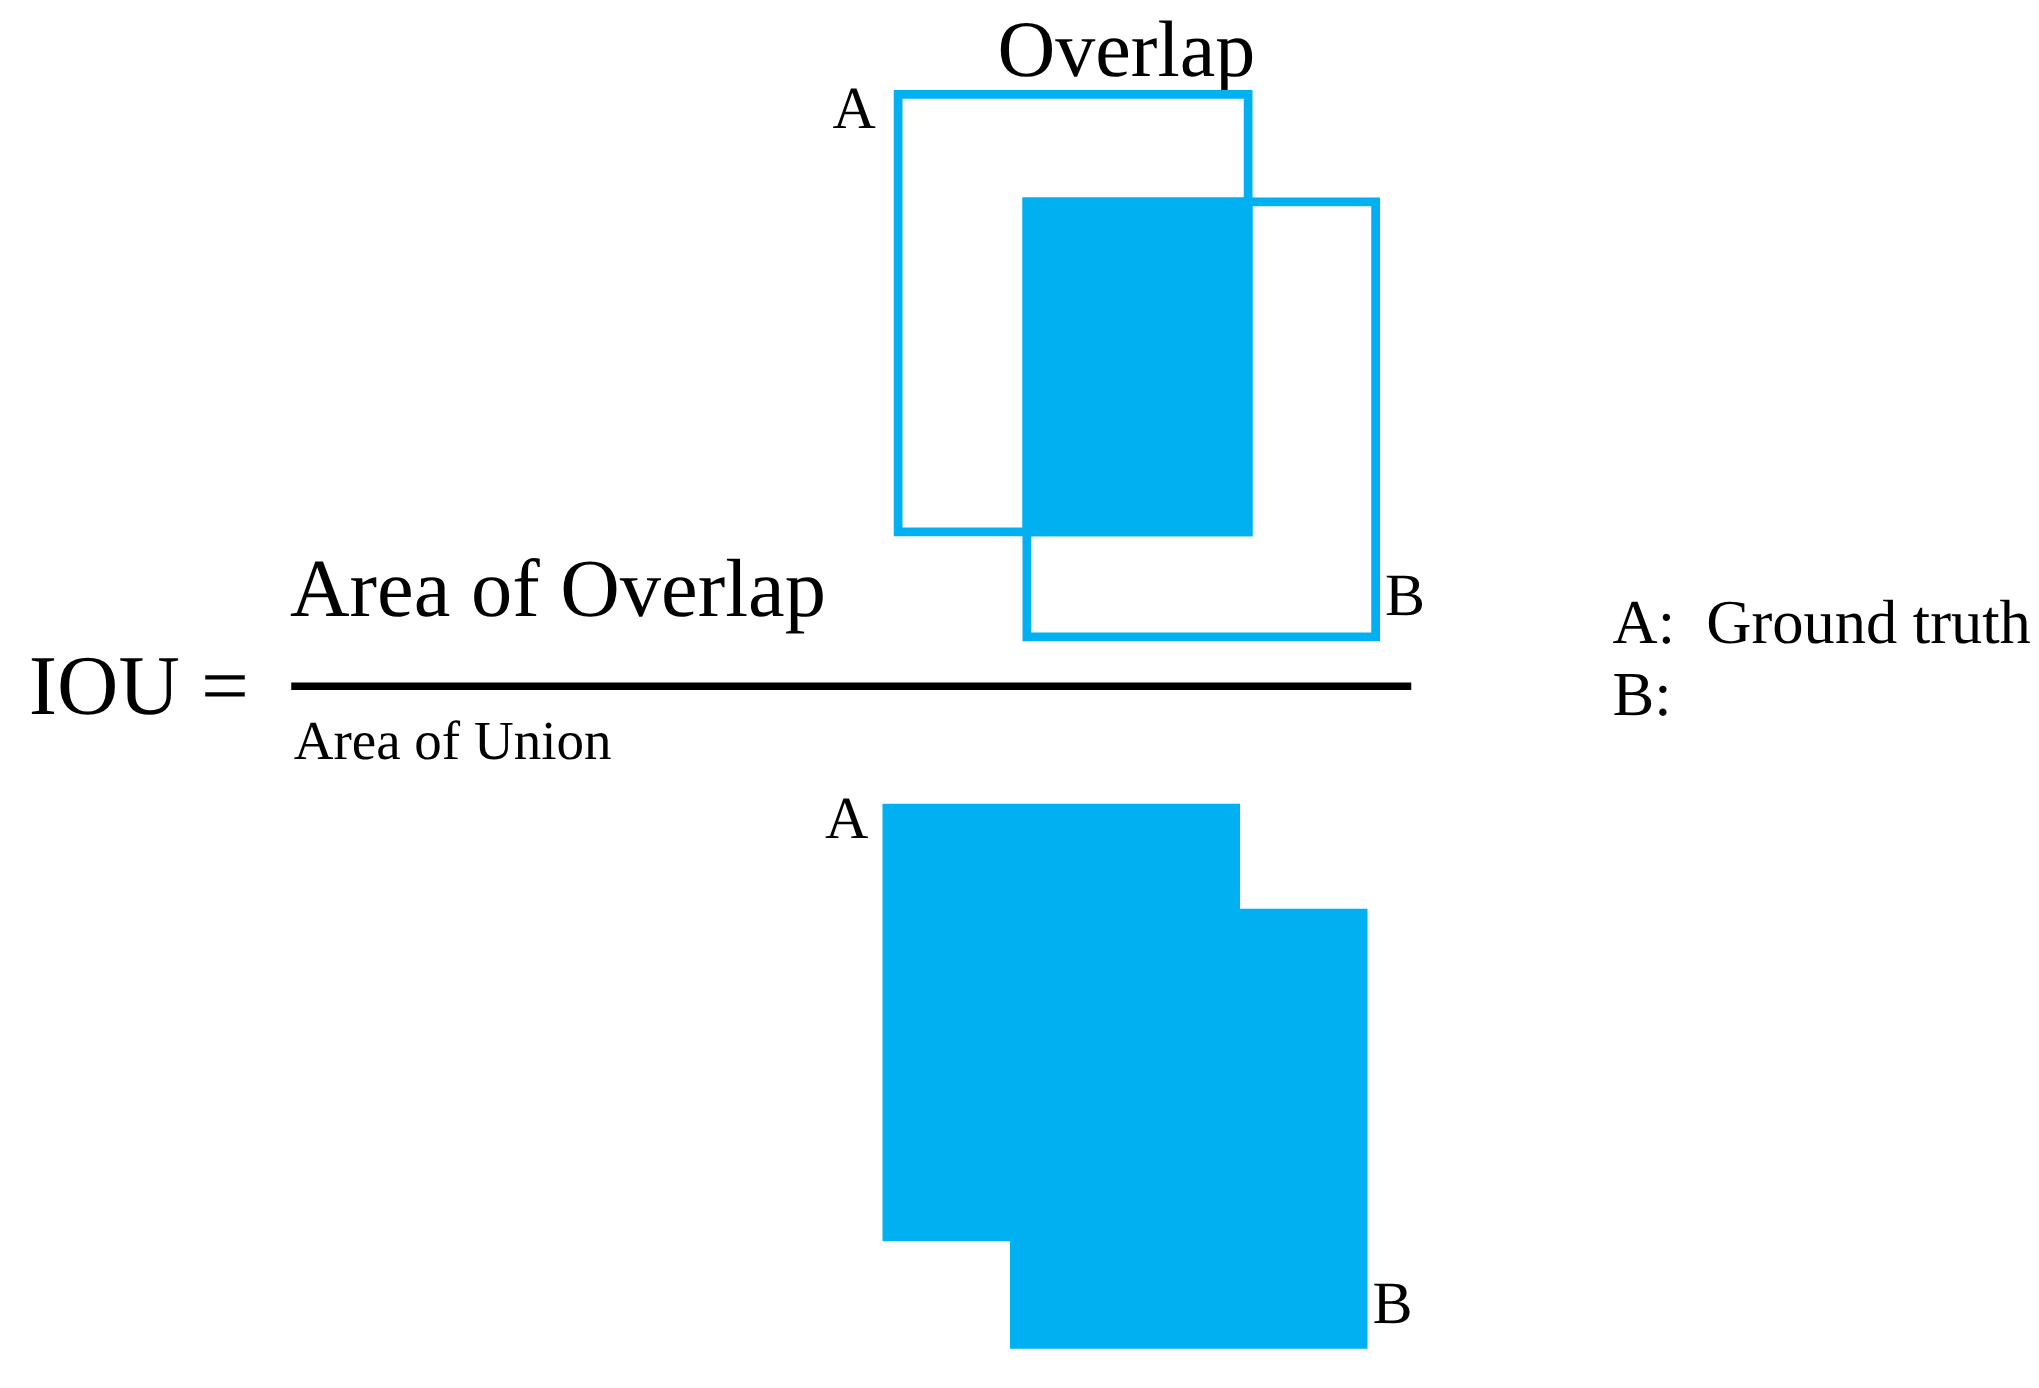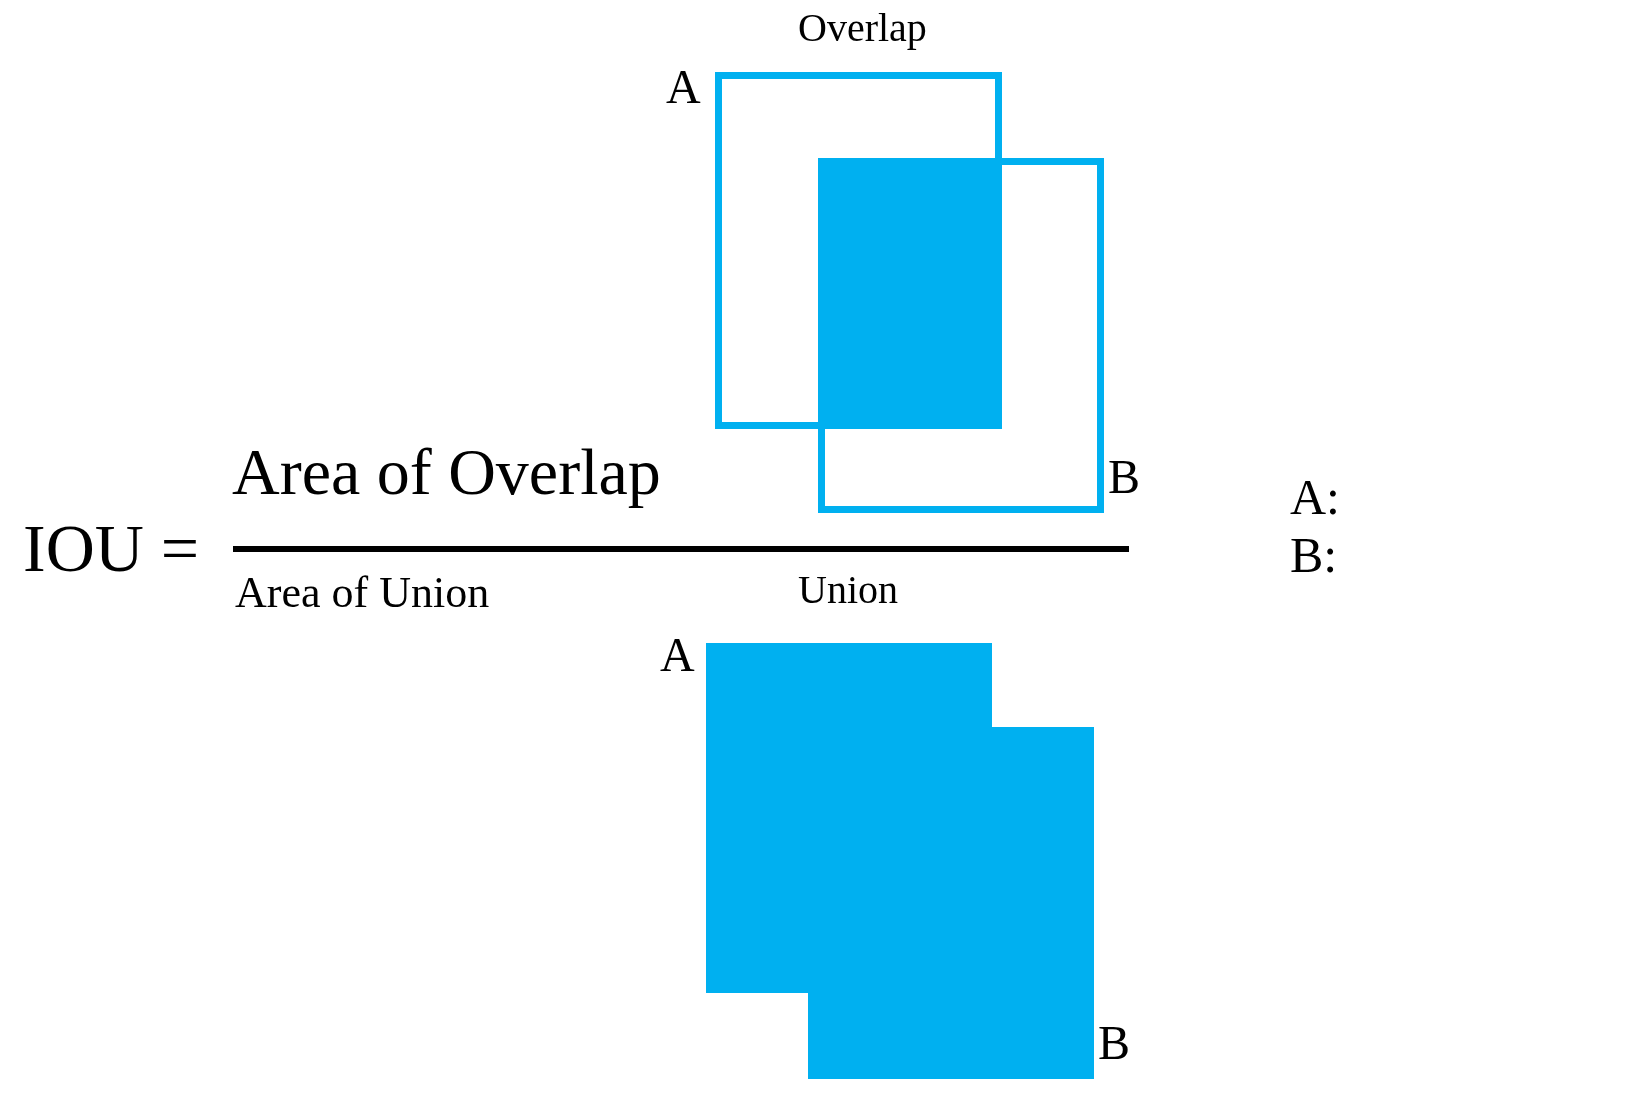--- a/index.html
+++ b/index.html
@@ -17,22 +17,22 @@
     overflow: hidden;
   }
   .abs {
     position: absolute;
     line-height: 1;
     white-space: nowrap;
   }
   
   .fig-title {
     width: 200px;
-    text-align: left;
-    font-size: 40px;
+    text-align: right;
+    font-size: 64px;
   }
   .box-label {
     font-size: 48px;
   }
   
   .rect-outline {
     border: 7px solid var(--shape, #00B0F0);
     box-sizing: border-box;
     background: transparent;
   }
@@ -100,27 +100,27 @@
 
   <div class="abs iou-lhs">IOU =</div>
 
   <div class="abs fraction-bar"></div>
 
   <div class="abs denominator">Area of Union</div>
 
   <div class="abs legend">
     <div class="legend-row">
       <span class="legend-key">A:</span>
+      <span class="legend-value">Ground truth</span>
     </div>
     <div class="legend-row">
       <span class="legend-key">B:</span>
     </div>
   </div>
 
-  <div class="abs fig-title un-title">Union</div>
 
   <div class="abs box-label un-label-a">A</div>
 
   <div class="abs union-a-solid"></div>
 
   <div class="abs union-b-solid"></div>
 
   <div class="abs box-label un-label-b">B</div>
 
 </div>

